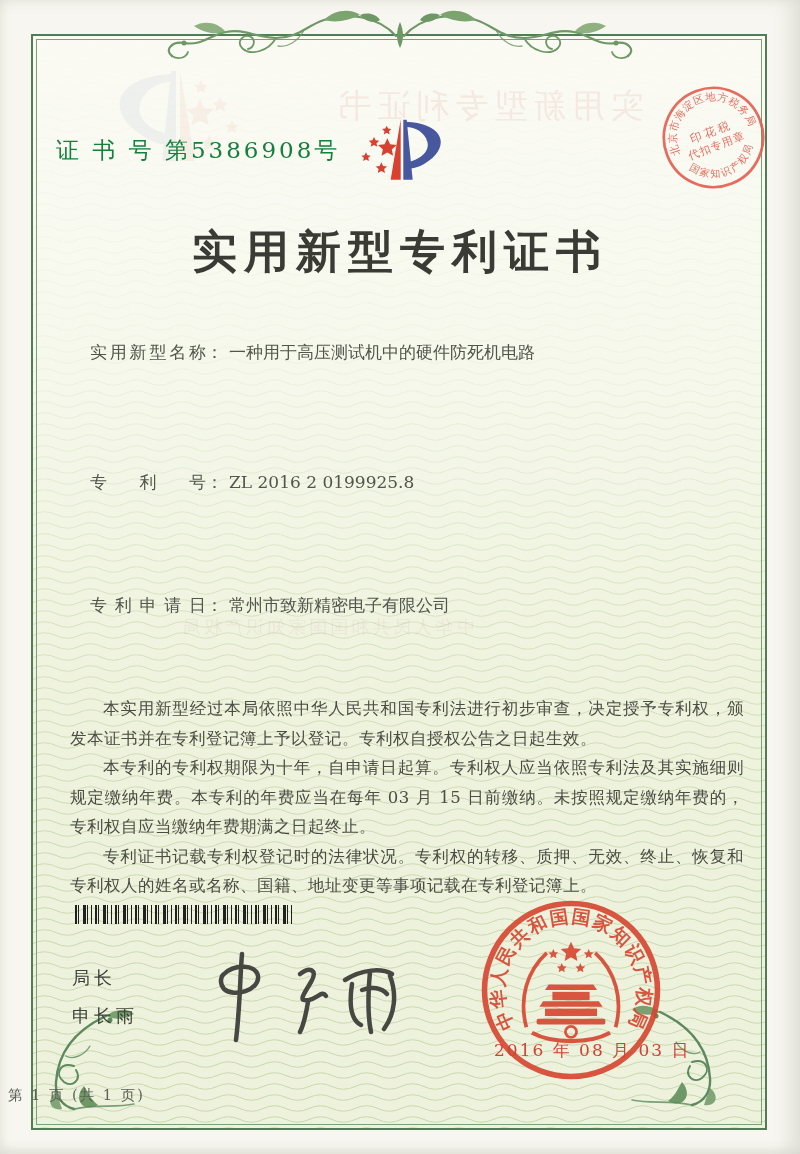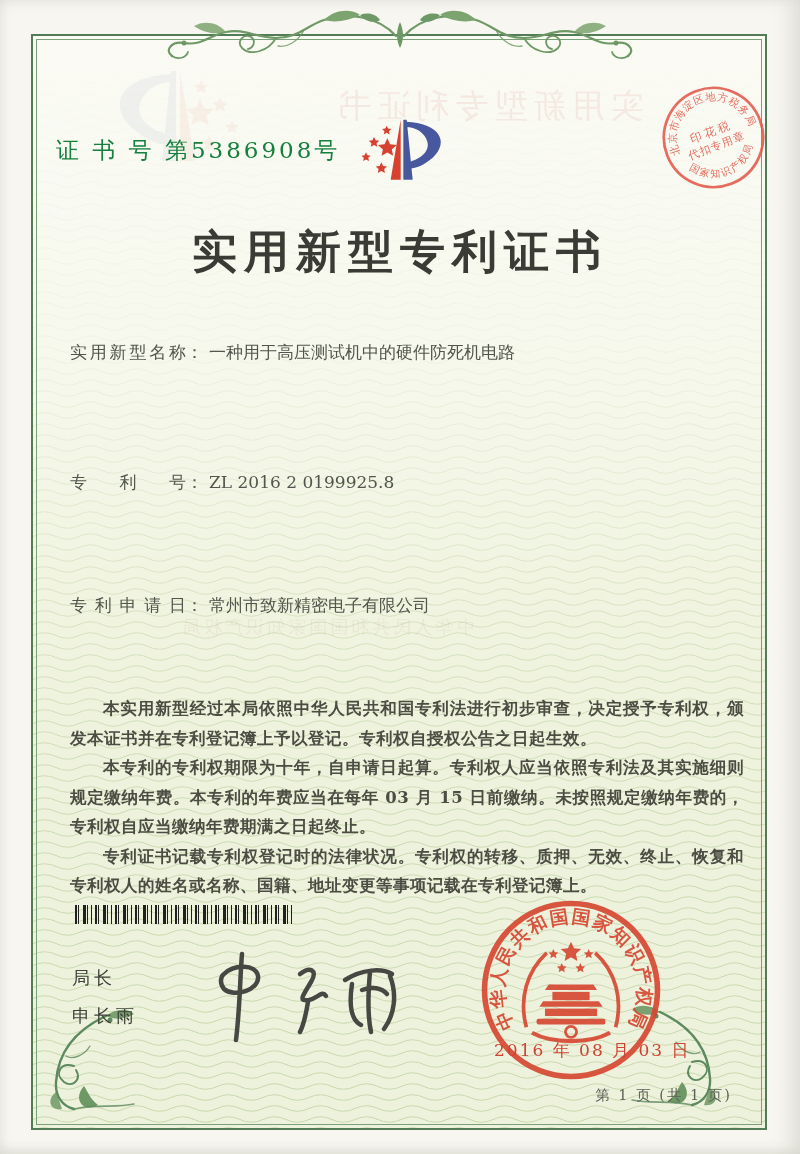--- a/index.html
+++ b/index.html
@@ -18,35 +18,35 @@
   .ghost-title{left:332px;top:84px;font-size:33px;letter-spacing:6px;color:rgba(196,72,58,.09);
         transform:scaleX(-1);white-space:nowrap;}
   .ghost-line2{left:180px;top:615px;font-size:18px;letter-spacing:3px;color:rgba(150,90,80,.07);
         transform:scaleX(-1);white-space:nowrap;}
   .logo{left:322px;top:103px;}
   .ghost-logo{left:58px;top:66px;opacity:.055;transform:scaleX(-1);}
   .tax-stamp{left:636px;top:60px;transform:rotate(-21deg);}
   .title{left:0;top:222px;width:100%;text-align:center;font-size:45px;font-weight:600;
         letter-spacing:7px;color:#3a3b34;}
   .frow{left:70px;width:680px;font-size:17px;color:#51554b;white-space:nowrap;}
-  .flabel{display:inline-block;width:116px;text-align:justify;text-align-last:justify;vertical-align:top;}
+  .flabel{display:inline-block;width:116px;text-align:justify;text-align-last:justify;vertical-align:top;margin-left:20px;}
   .fsep{display:inline-block;margin-right:6px;}
   .r1{top:341px}.r2{top:411px}.r3{top:471px}.r4{top:534px}.r5{top:594px}.r6{top:654px}
-  .body-text{left:70px;top:694px;width:674px;font-size:16.5px;line-height:29.5px;color:#4b4c42;font-weight:bold;}
+  .body-text{left:70px;top:694px;width:674px;font-size:16.5px;line-height:29.5px;color:#4b4c42;}
   .body-text p{margin:0;text-indent:2em;text-align:justify;letter-spacing:.5px;}
   .barcode{left:75px;top:905px;width:218px;height:19px;
         background:repeating-linear-gradient(90deg,#20201e 0 2px,transparent 2px 3px,#20201e 3px 4px,
         transparent 4px 8px,#20201e 8px 11px,transparent 11px 12px,#20201e 12px 13px,transparent 13px 16px,
         #20201e 16px 17px,transparent 17px 20px);}
   .commissioner-title{left:72px;top:966px;font-size:18px;letter-spacing:4px;color:#3e4039;}
   .commissioner-name{left:72px;top:1004px;font-size:18px;letter-spacing:4px;color:#3e4039;}
   .signature{left:212px;top:942px;}
   .seal{left:478px;top:897px;}
   .seal-date{left:494px;top:1039px;font-size:17px;letter-spacing:2px;color:#cf4434;white-space:nowrap;}
-  .footer{left:0;top:1086px;width:732px;text-align:right;font-size:14.5px;letter-spacing:2px;color:#5c6156;}
+  .footer{left:0;top:1086px;width:732px;text-align:left;font-size:14.5px;letter-spacing:2px;color:#5c6156;padding-left:8px;}
   .orn-top{left:148px;top:6px;}
   .orn-bl{left:26px;top:1002px;}
   .orn-br{left:628px;top:998px;}
 </style>
 </head>
 <body>
 
 <div class="page">
 
   <div class="frame">

